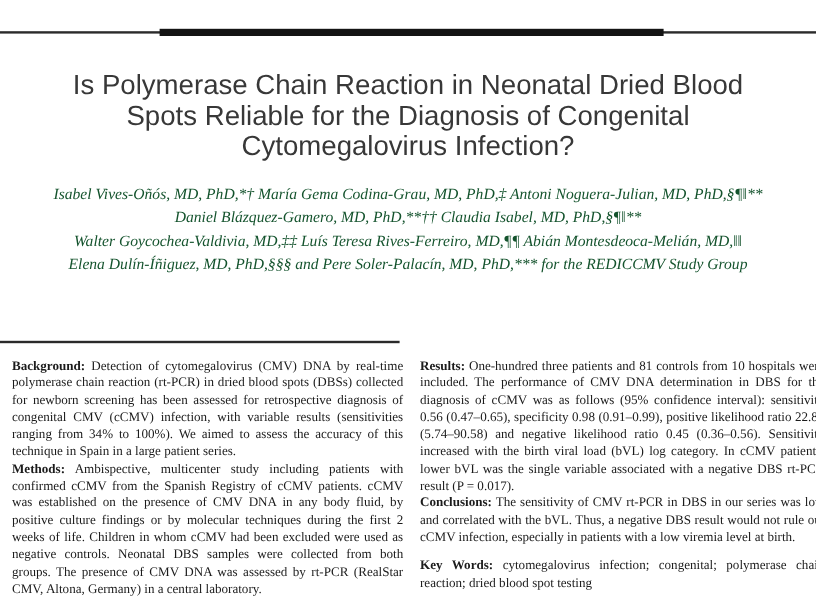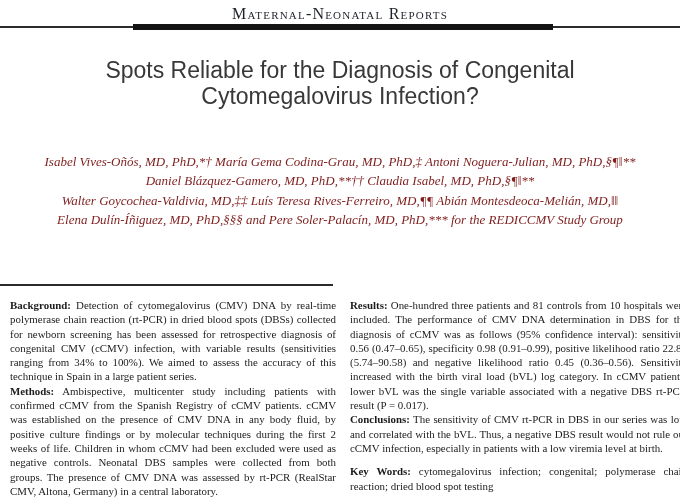--- a/index.html
+++ b/index.html
@@ -51,21 +51,21 @@
   }
 
   
   .authors {
     position: absolute;
     top: 152px; left: 0; width: 100%;
     text-align: center;
     font-style: italic;
     font-size: 13px;
     line-height: 19.3px;
-    color: #7f1d1d;
+    color: #14532d;
   }
   .authors .author-line { white-space: nowrap; }
 
   
   .abstract-rule {
     position: absolute;
     top: 284px; left: 0; width: 333px; height: 0;
     border-top: 2px solid #2a2a2a;
   }
   .abs-col {
@@ -82,28 +82,28 @@
   .abs-p .lead { font-weight: bold; }
   .keywords { margin-top: 9px; }
   .citation { margin-top: 10px; text-align: left; }
   .citation .jrnl { font-style: italic; }
 </style>
 </head>
 <body>
 
 <div class="page">
 
-  <div class="running-head">Maternal-Neonatal Reports</div>
 
   <div class="header-rule">
     <span class="thin"></span>
     <span class="thick"></span>
   </div>
 
   <h1 class="article-title">
+    <div>Is Polymerase Chain Reaction in Neonatal Dried Blood</div>
     <div>Spots Reliable for the Diagnosis of Congenital</div>
     <div>Cytomegalovirus Infection?</div>
   </h1>
 
   <div class="authors">
     <div class="author-line">Isabel Vives-Oñós, MD, PhD,*† María Gema Codina-Grau, MD, PhD,‡ Antoni Noguera-Julian, MD, PhD,§¶‖**</div>
     <div class="author-line">Daniel Blázquez-Gamero, MD, PhD,**†† Claudia Isabel, MD, PhD,§¶‖**</div>
     <div class="author-line">Walter Goycochea-Valdivia, MD,‡‡ Luís Teresa Rives-Ferreiro, MD,¶¶ Abián Montesdeoca-Melián, MD,‖‖</div>
     <div class="author-line">Elena Dulín-Íñiguez, MD, PhD,§§§ and Pere Soler-Palacín, MD, PhD,*** for the REDICCMV Study Group</div>
   </div>

